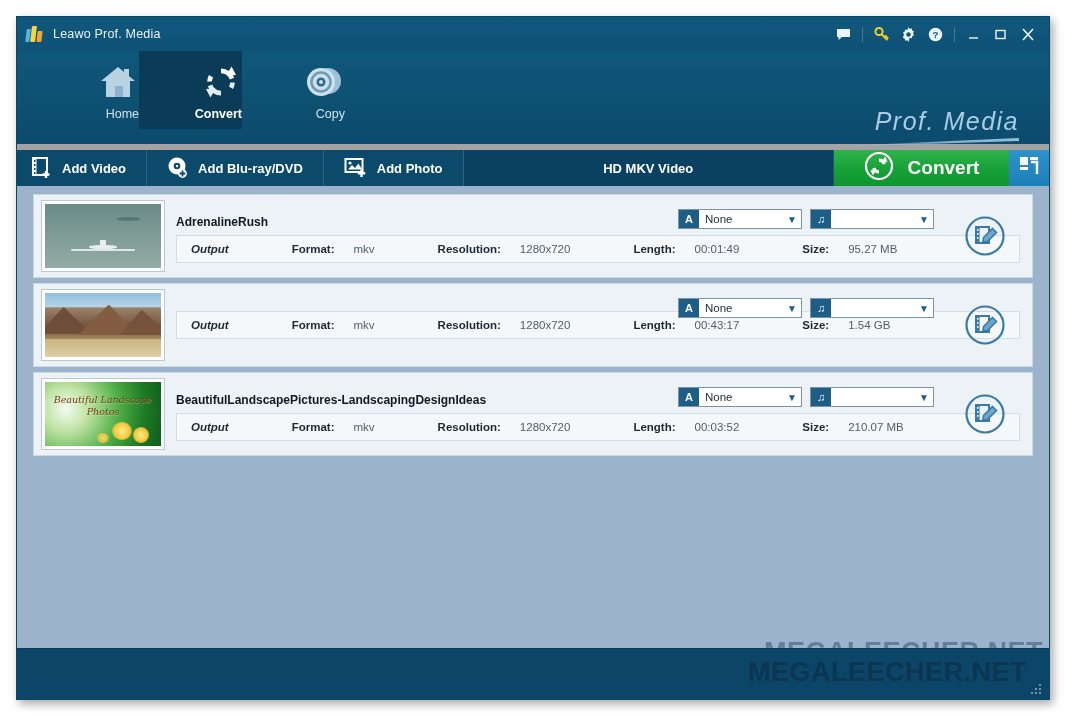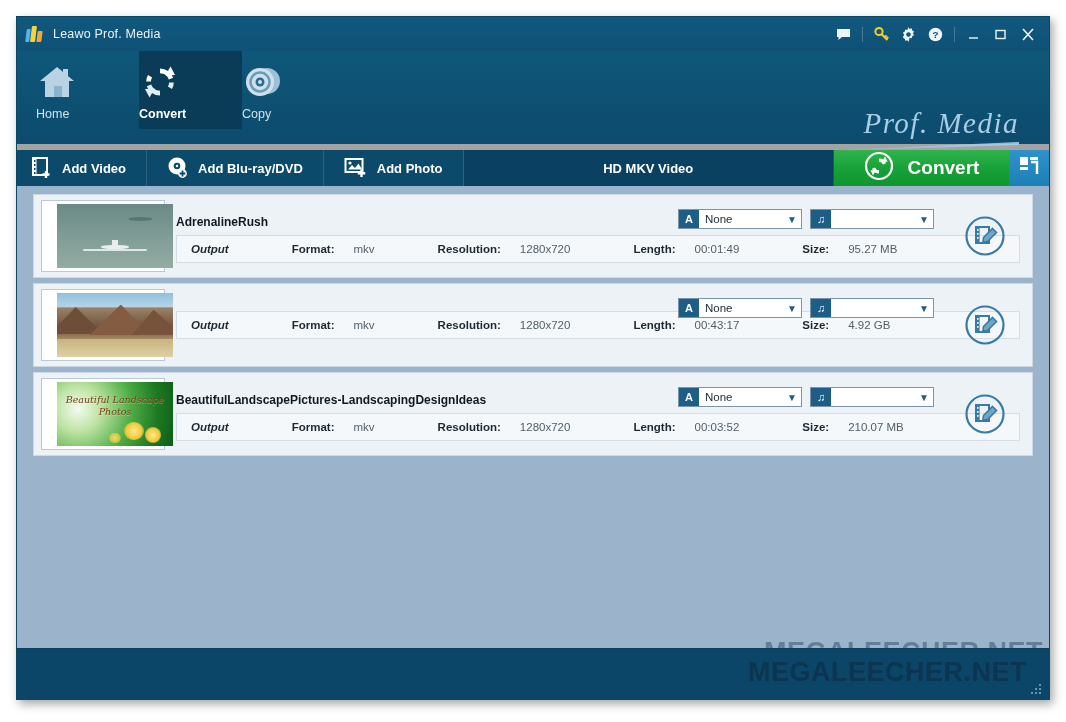--- a/index.html
+++ b/index.html
@@ -44,33 +44,33 @@
   .tb-ic svg { display: block; }
 
   
   .mainnav {
     position: relative; height: 93px;
     background: linear-gradient(to bottom, #0f5779 0%, #0c4b6d 100%);
     display: flex; align-items: flex-start; padding-left: 19px;
   }
   .nav-tab {
     width: 103px; height: 78px; margin-top: 0;
-    display: flex; flex-direction: column; align-items: flex-start; justify-content: center;
+    display: flex; flex-direction: column; align-items: flex-end; justify-content: center;
     cursor: default; position: relative;
   }
   .nav-tab.active { background: #0a3c58; }
   .nav-ic { height: 44px; display:flex; align-items:center; justify-content:center; }
   .nav-lb { font-size: 12.5px; color: #cfe2ee; margin-top: 3px; }
   .nav-tab.active .nav-lb { color: #ffffff; font-weight: bold; }
   .brand {
     position: absolute; right: 30px; top: 56px; text-align: right;
   }
   .brand-txt {
-    font-family: Liberation Serif, serif; font-style: italic;
-    font-size: 29px; color: #a8cde4; letter-spacing: 1.5px;
+    font-family: Liberation Sans, sans-serif; font-style: italic;
+    font-size: 25px; color: #a8cde4; letter-spacing: 1.5px;
   }
   .brand-swoosh {
     margin-top: 2px; height: 9px; width: 186px; margin-left: auto;
     background: linear-gradient(to right, rgba(168,205,228,0) 0%, rgba(168,205,228,.75) 60%, rgba(168,205,228,.9) 100%);
     clip-path: polygon(0% 92%, 100% 0%, 100% 34%, 0% 100%);
   }
 
   
   .toolbar {
     height: 42px; background: #0c4a6b;
@@ -107,21 +107,21 @@
     height: 84px; background: #edf2f7;
     border: 1px solid #ccd9e4;
     display: flex; align-items: center;
     margin-bottom: 5px; padding: 0 6px;
     position: relative;
   }
   .thumb {
     width: 124px; height: 72px; background: #ffffff;
     border: 1px solid #b9c9d6; padding: 3px; margin-left: 1px; flex: 0 0 auto;
   }
-  .thumb-img { width: 100%; height: 100%; position: relative; overflow: hidden; margin-left: 12px; }
+  .thumb-img { width: 100%; height: 100%; position: relative; overflow: hidden; }
   
   .tk-plane { background: linear-gradient(to bottom, #6b8a86 0%, #7d9a94 45%, #93aca4 100%); }
   .tk-plane .body { position:absolute; left:38%; top:64%; width:24%; height:7%; background:#e9eeec; border-radius:40%;}
   .tk-plane .wing { position:absolute; left:22%; top:70%; width:56%; height:4%; background:#dfe7e4; border-radius:2px;}
   .tk-plane .tail { position:absolute; left:47%; top:56%; width:6%; height:9%; background:#e9eeec;}
   .tk-plane .cloud{ position:absolute; left:62%; top:21%; width:20%; height:5%; background:#55706c; border-radius:50%; opacity:.85;}
   
   .tk-mtn { background: linear-gradient(to bottom, #8fc0de 0%, #b7d4e4 22%, #9a8268 23%, #6f4f3b 55%, #b8a070 78%, #d6c79c 100%); }
   .tk-mtn .peak {position:absolute; background:#6e4e39;}
   .tk-mtn .p1 {left:-6%; top:22%; width:46%; height:42%; clip-path: polygon(0% 100%, 48% 0%, 100% 100%);}
@@ -430,21 +430,21 @@
             <i class="peak p3"></i>
             <i class="grass"></i>
         </div>
       </div>
       <div class="row-main">
         <div class="row-out">
           <span class="out-lead">Output</span>
           <span class="out-fld"><b>Format:</b><span>mkv</span></span>
           <span class="out-fld"><b>Resolution:</b><span>1280x720</span></span>
           <span class="out-fld"><b>Length:</b><span>00:43:17</span></span>
-          <span class="out-fld"><b>Size:</b><span>4.92 GB</span></span>
+          <span class="out-fld"><b>Size:</b><span>1.54 GB</span></span>
         </div>
       </div>
       <div class="row-selects">
         <div class="sel">
           <div class="sel-badge">A</div>
           <div class="sel-val">None</div>
           <div class="sel-arrow">▼</div>
         </div>
         <div class="sel audio">
           <div class="sel-badge">♫</div>

